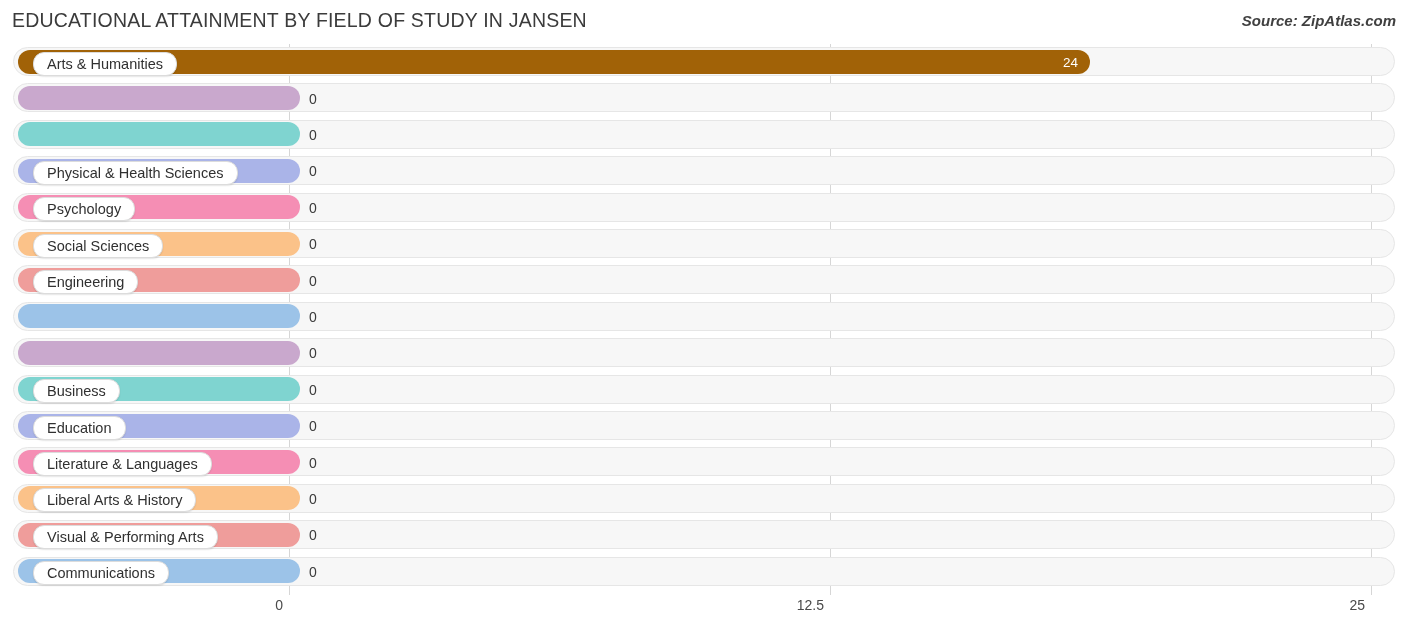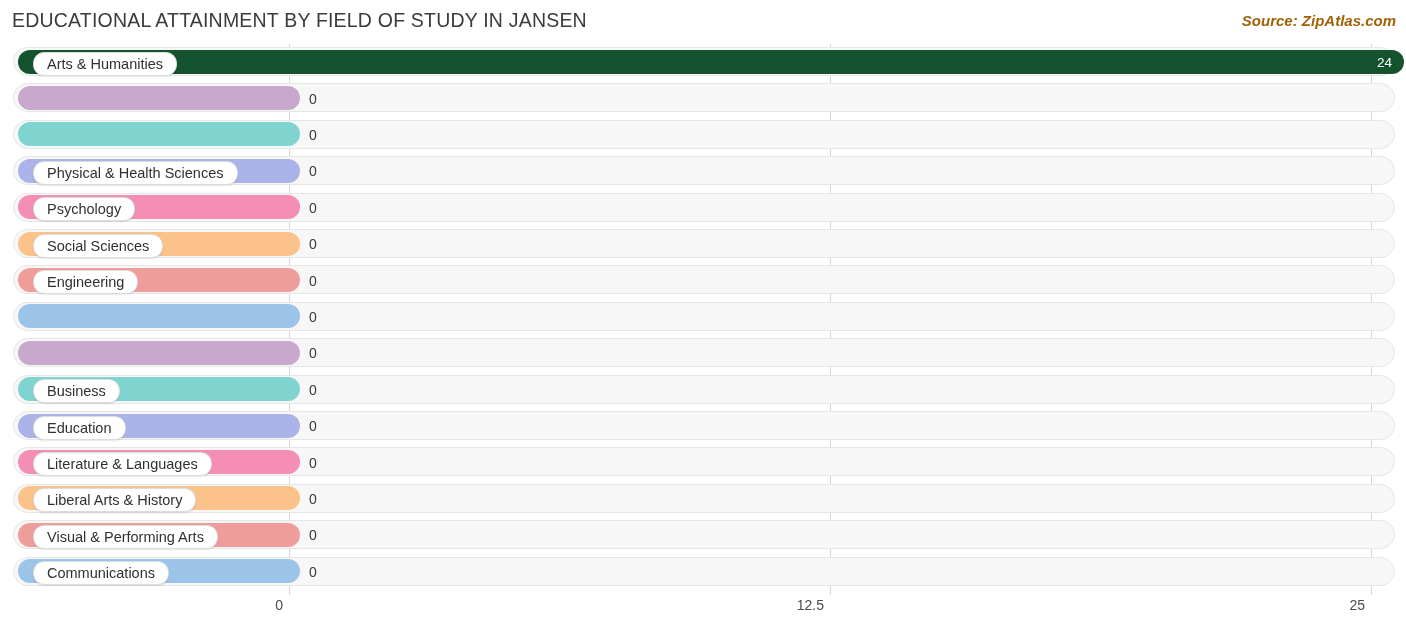--- a/index.html
+++ b/index.html
@@ -32,21 +32,21 @@
     color: #3b3b3b;
     white-space: nowrap;
   }
   .source {
     position: absolute;
     right: 10px;
     top: 12px;
     font-size: 15px;
     font-style: italic;
     font-weight: bold;
-    color: #a16207;
+    color: #404040;
     white-space: nowrap;
   }
 
   
   .plot {
     position: absolute;
     left: 0;
     top: 44px;
     width: 1406px;
     height: 551px;
@@ -150,21 +150,21 @@
   <div class="source">Source: ZipAtlas.com</div>
 </div>
 
 <div class="plot">
   <div class="gridline g0"></div>
   <div class="gridline g125"></div>
   <div class="gridline g25"></div>
   <div id="rows-container">
       <div class="row" style="top: 0px;">
         <div class="track"></div>
-        <div class="bar" style="width: 1386px; background: #14532d;">
+        <div class="bar" style="width: 1072px; background: #a16207;">
           <div class="bar-value-inside">24</div>
         </div>
         <div class="label-pill">Arts &amp; Humanities</div>
       </div>
       <div class="row" style="top: 36.4px;">
         <div class="track"></div>
         <div class="bar" style="width: 282px; background: rgb(201, 168, 205);"></div>
         <div class="bar-value-outside" style="left: 309px;">0</div>
       </div>
       <div class="row" style="top: 72.8px;">

